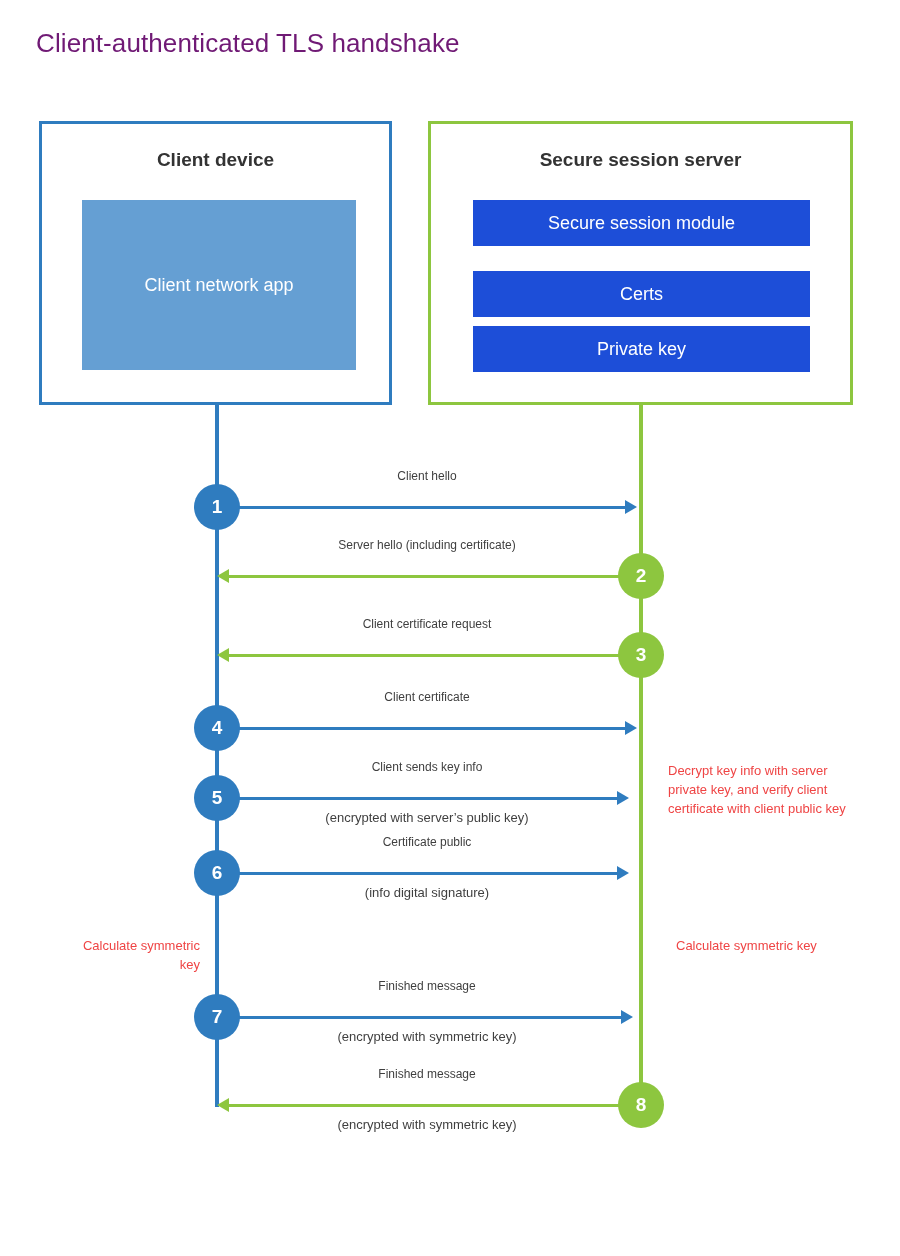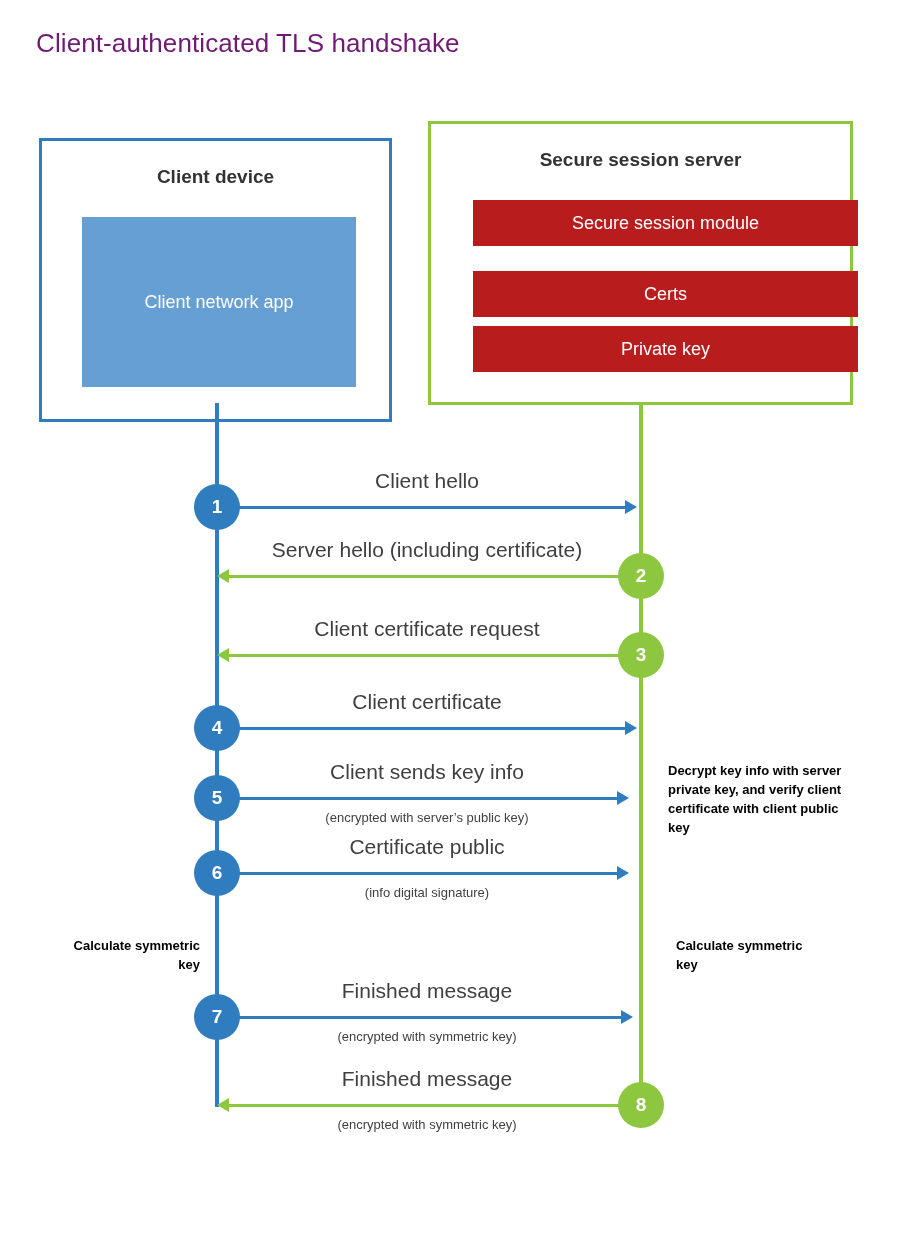--- a/index.html
+++ b/index.html
@@ -36,21 +36,20 @@
     position: absolute;
     background: #ffffff;
     box-sizing: border-box;
   }
   #client-box {
     left: 39px;
     top: 121px;
     width: 353px;
     height: 284px;
     border: 3px solid #2F7CBF;
-    margin-top: 17px;
   }
   #server-box {
     left: 428px;
     top: 121px;
     width: 425px;
     height: 284px;
     border: 3px solid #8DC63F;
   }
   .actor-title {
     position: absolute;
@@ -79,23 +78,23 @@
     text-align: center;
     line-height: 1.35;
     box-sizing: border-box;
     padding: 0 18px;
   }
 
   
   .server-bar {
     position: absolute;
     left: 42px;
-    width: 385px;
+    width: 337px;
     height: 46px;
-    background: #b91c1c;
+    background: #1d4ed8;
     color: #ffffff;
     font-size: 18px;
     display: flex;
     align-items: center;
     justify-content: center;
     box-sizing: border-box;
   }
   #server-bar-0 { top: 76px; }
   #server-bar-1 { top: 139px; margin-top: 8px; }
   #server-bar-2 { top: 202px; }
@@ -161,39 +160,38 @@
     align-items: center;
     justify-content: center;
   }
   .step-circle.blue { background: #2F7CBF; left: 194px; }
   .step-circle.green { background: #8DC63F; left: 618px; }
 
   
   .step-label {
     position: absolute;
     text-align: center;
-    font-size: 21px;
+    font-size: 12px;
     color: #3f3f3f;
     white-space: nowrap;
   }
   .step-sublabel {
     position: absolute;
     text-align: center;
     font-size: 13px;
     color: #3f3f3f;
     white-space: nowrap;
   }
 
   
   .side-note {
     position: absolute;
     font-size: 13px;
     line-height: 1.45;
-    color: #000000;
-    font-weight: bold;
+    color: #ef4444;
   }
   #note-server-decrypt {
     left: 668px;
     top: 762px;
     width: 180px;
     text-align: left;
   }
   #note-client-calc {
     left: 60px;
     top: 937px;

